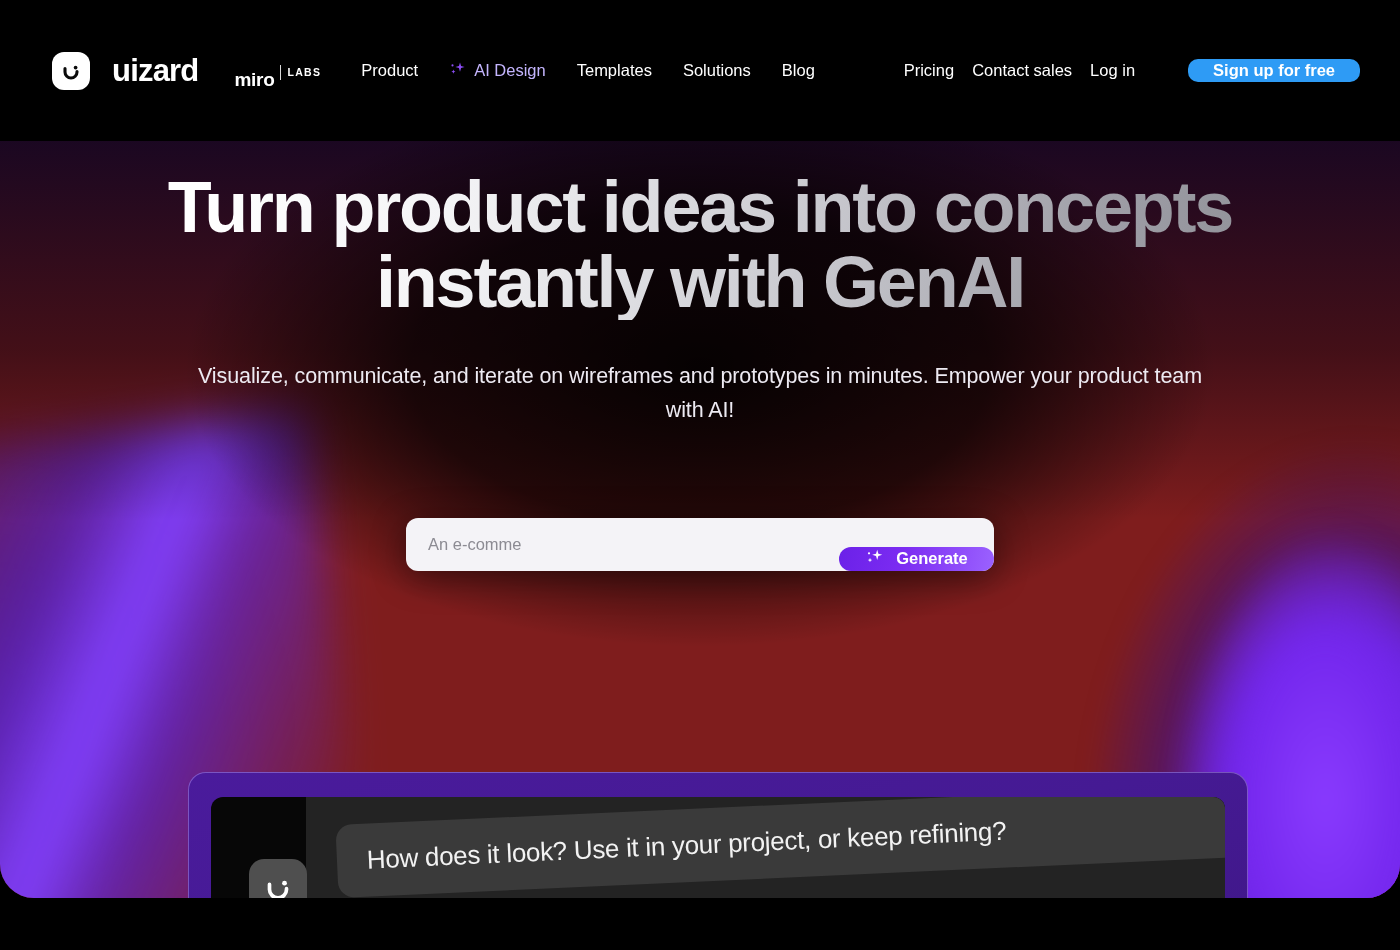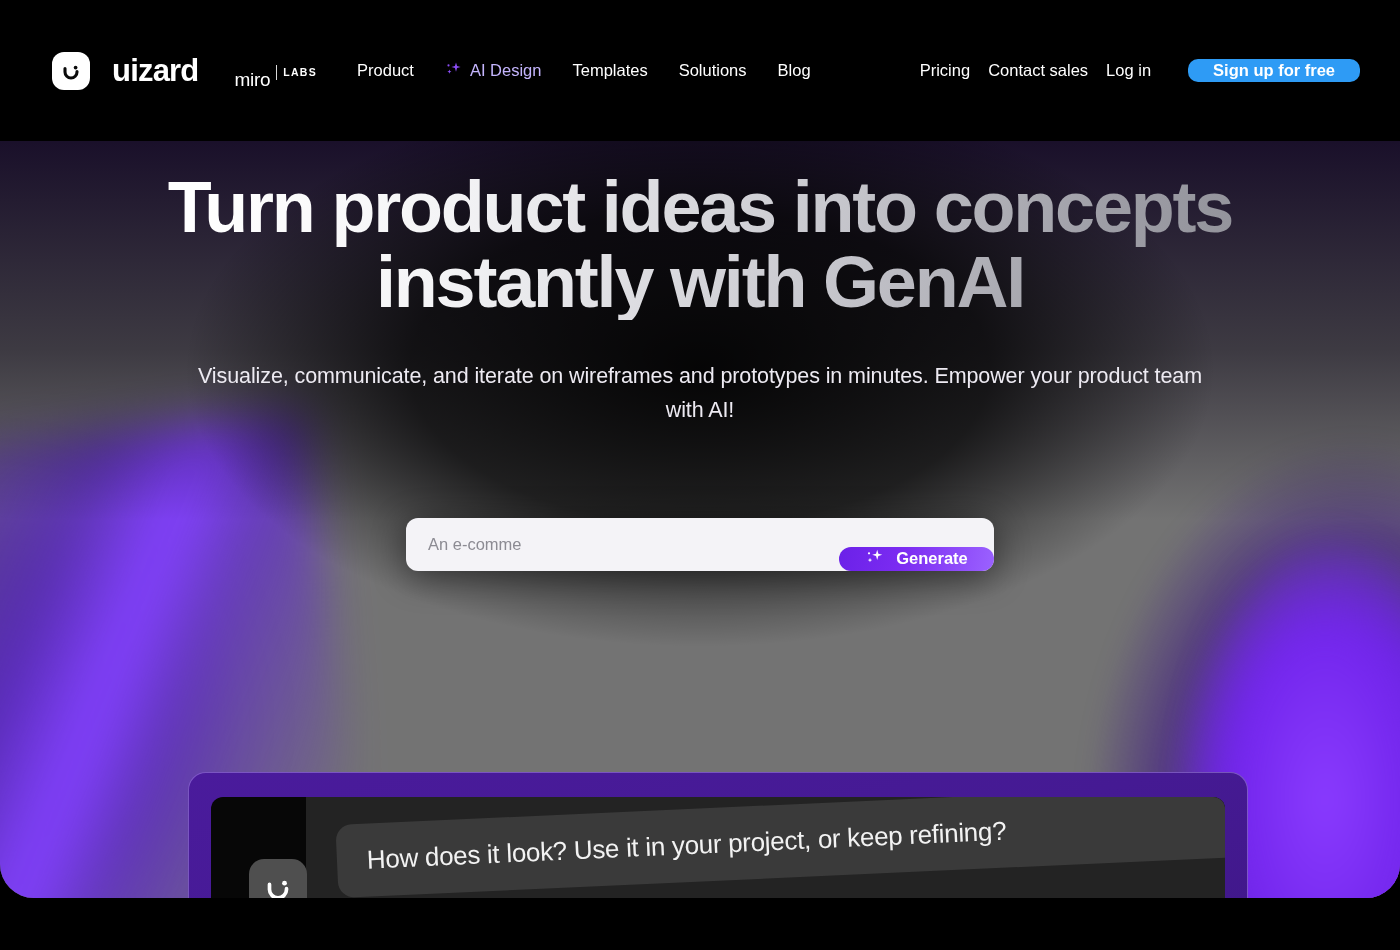--- a/index.html
+++ b/index.html
@@ -32,21 +32,21 @@
   .logo-word {
     font-size:31px; font-weight:bold; color:#fff;
     letter-spacing:-0.8px; margin-left:6px;
     line-height:1;
   }
   .miro-lockup {
     display:flex; align-items:center; gap:6px;
     margin-left:20px; padding-top:3px;
   }
   .miro-word {
-    font-size:19px; font-weight:normal; color:#fff;
+    font-size:19px; font-weight:bold; color:#fff;
     letter-spacing:-0.3px;
     margin-top:16px;
   }
   .miro-div { width:1px; height:15px; background:#fff; opacity:.85; }
   .miro-labs {
     font-size:10.5px; font-weight:bold; color:#fff;
     letter-spacing:1.3px;
   }
 
   .nav-main { display:flex; align-items:center; gap:31px; margin-left:40px; }
@@ -57,28 +57,28 @@
   }
   .nav-link.accent { color:#c4b5fd; }
 
   .nav-right { display:flex; align-items:center; gap:18px; margin-left:auto; }
   .signup-btn {
     background:#2E9BF5; color:#fff;
     font-size:16.5px; font-weight:bold;
     padding:2px 25px; border:none; border-radius:10px;
     cursor:pointer; white-space:nowrap;
     font-family:"Liberation Sans", sans-serif;
-    margin-left:19px;
+    margin-left:35px;
   }
 
   
   .hero {
     position:absolute; top:141px; left:0;
     width:1400px; height:757px;
-    background:#737373;
+    background:#7f1d1d;
     border-radius:0 0 34px 34px;
     overflow:hidden;
     z-index:10;
   }
 
   
   .glow {
     position:absolute; pointer-events:none;
   }
   .glow-right {

